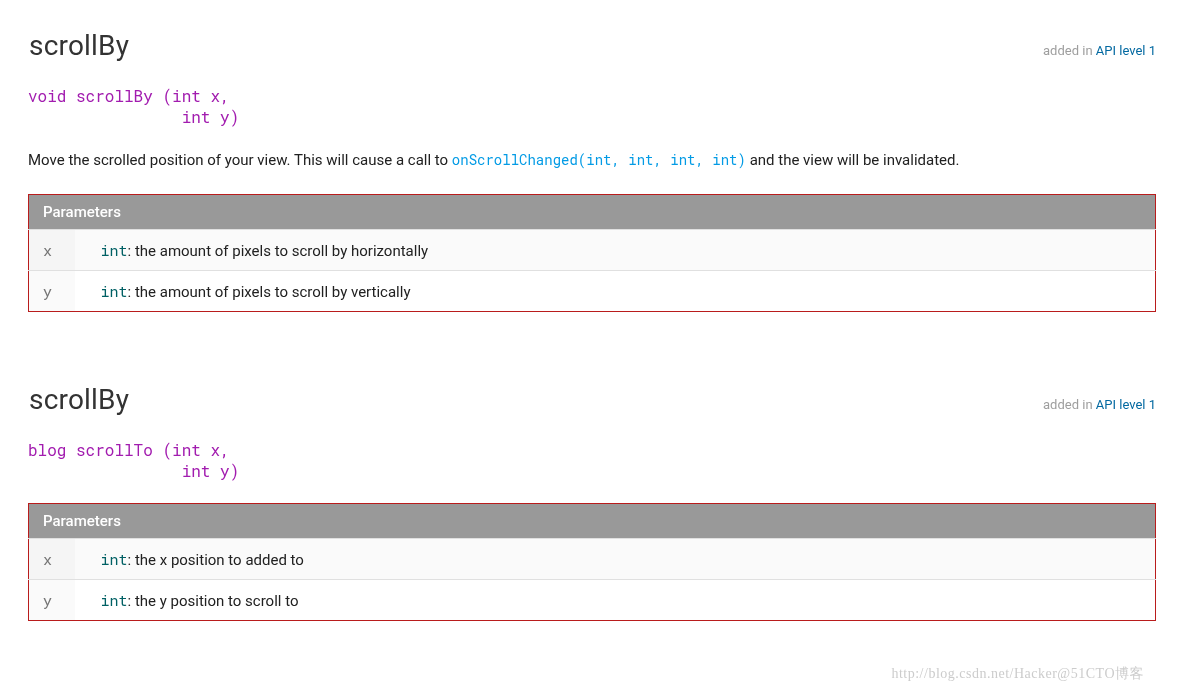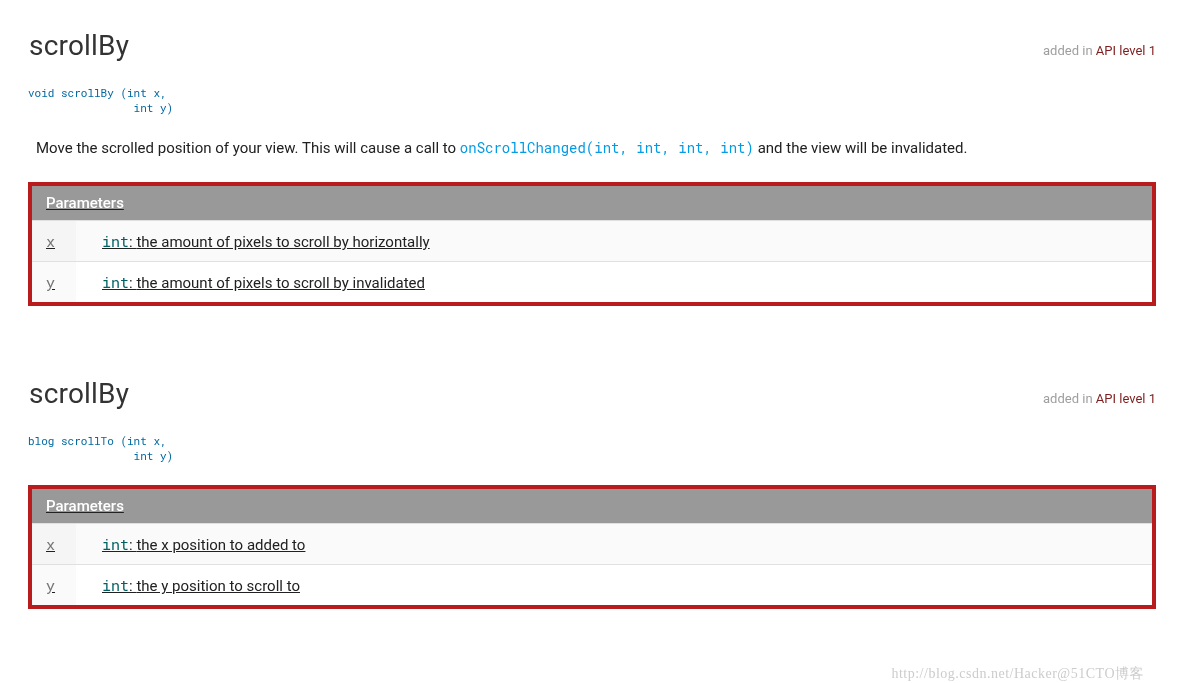--- a/index.html
+++ b/index.html
@@ -22,49 +22,47 @@
     font-weight: 400;
     color: #333;
     margin: 1px;
     letter-spacing: 0.2px;
   }
   .added-in {
     font-size: 13px;
     color: #9e9e9e;
   }
   .added-in a {
-    color: #7f1d1d;
+    color: #0369a1;
     text-decoration: none;
   }
   .signature {
     font-family: "Roboto Mono", Consolas, Monaco, monospace;
-    font-size: 11px;
-    color: #0369a1;
+    font-size: 16px;
+    color: #a21caf;
     white-space: pre;
     margin: 22px 0 22px 0;
   }
   .description {
     font-size: 15px;
     color: #212121;
     margin-bottom: 22px;
     line-height: 1.55;
-    margin-left: 8px;
   }
   .description .link-code {
     font-family: "Roboto Mono", Consolas, Monaco, monospace;
     color: #039be5;
     text-decoration: none;
     font-size: 14px;
   }
   table.params {
     width: 100%;
     border-collapse: collapse;
-    border: 4px solid #b91c1c;
+    border: 1px solid #b91c1c;
     font-size: 15px;
-    text-decoration: underline;
   }
   table.params th {
     background: #999999;
     color: #fff;
     font-weight: 500;
     text-align: left;
     padding: 8px 14px;
     font-size: 15px;
   }
   table.params td {
@@ -115,21 +113,21 @@
     <tbody>
         <tr>
       <th colspan="2">Parameters</th>
     </tr>
     <tr>
       <td class="param-name">x</td>
       <td><span class="type-code">int</span><span>: </span><span>the amount of pixels to scroll by horizontally</span></td>
     </tr>
     <tr>
       <td class="param-name">y</td>
-      <td><span class="type-code">int</span><span>: </span><span>the amount of pixels to scroll by invalidated</span></td>
+      <td><span class="type-code">int</span><span>: </span><span>the amount of pixels to scroll by vertically</span></td>
     </tr>
   </tbody>
     </table>
 </div>
 
 <div class="method-block">
   <div class="title-row">
     <h2 class="method-title">scrollBy</h2>
     <span class="added-in">
       <span>added in </span><a href="#">API level 1</a>

